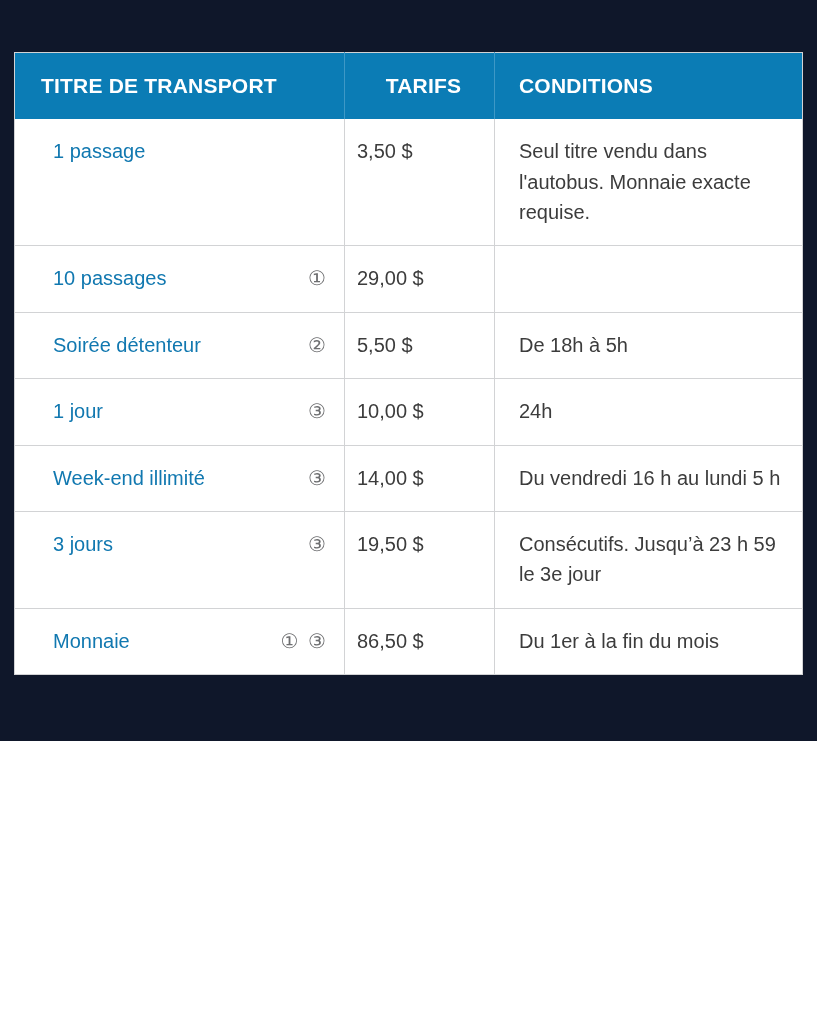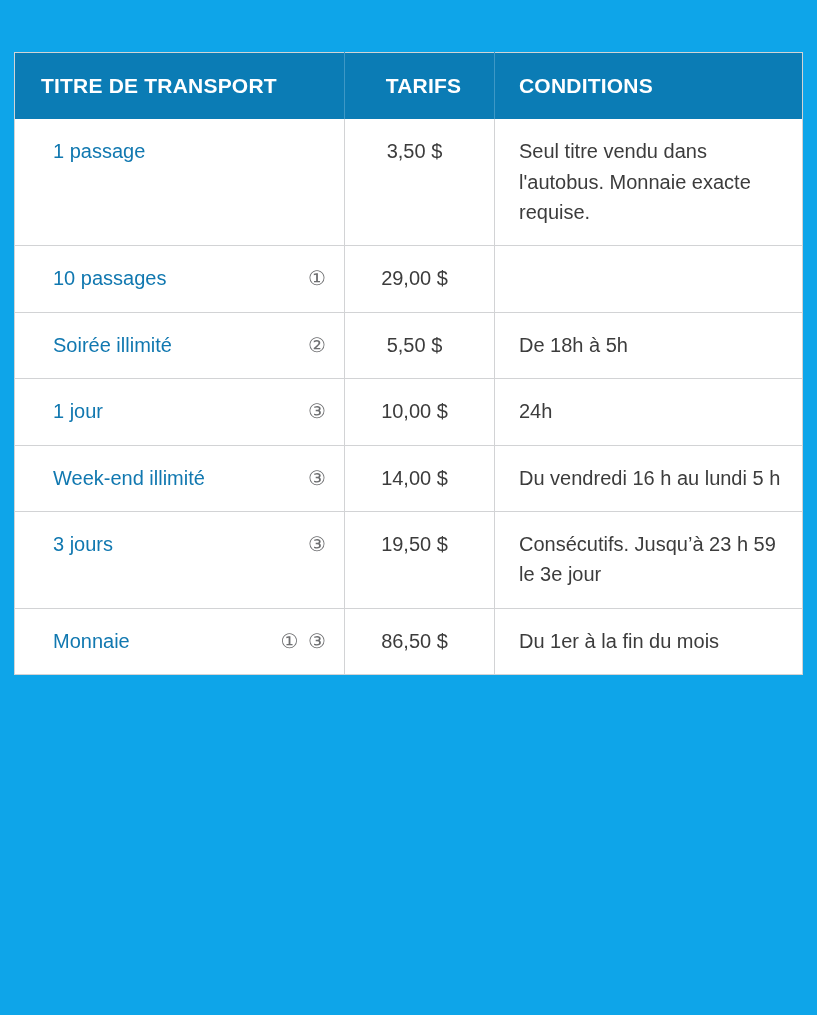--- a/index.html
+++ b/index.html
@@ -12,22 +12,22 @@
     overflow: hidden;
   }
   body {
     font-family: "Liberation Sans", sans-serif;
     -webkit-font-smoothing: antialiased;
   }
 
   .page {
     position: relative;
     width: 817px;
-    height: 1015px;
-    background: #0ea5e9;
+    height: 741px;
+    background: #0f172a;
   }
 
   .fare-table {
     position: absolute;
     left: 14px;
     top: 52px;
     width: 788px;
     border-collapse: collapse;
     table-layout: fixed;
     border: 1px solid #d2d3d5;
@@ -107,21 +107,21 @@
     text-align: right;
     color: #6d6e70;
     font-size: 20px;
     letter-spacing: 2px;
     white-space: nowrap;
     line-height: 1.52;
     margin-top: 2px;
   }
 
   .cell-tarif {
-    text-align: center;
+    text-align: left;
     padding-right: 22px !important;
     padding-left: 12px !important;
     white-space: nowrap;
     color: #3c3c3c;
   }
 
   .cell-cond {
     padding-left: 24px !important;
     padding-right: 20px !important;
     color: #3c3c3c;
@@ -161,21 +161,21 @@
               <a class="titre-link titre-text" href="#">10 passages</a>
               <span class="notes">①</span>
             </div>
           </td>
           <td class="cell-tarif">29,00 $</td>
           <td class="cell-cond"></td>
         </tr>
         <tr>
           <td class="cell-titre">
             <div class="titre-wrap">
-              <a class="titre-link titre-text" href="#">Soirée illimité</a>
+              <a class="titre-link titre-text" href="#">Soirée détenteur</a>
               <span class="notes">②</span>
             </div>
           </td>
           <td class="cell-tarif">5,50 $</td>
           <td class="cell-cond">De 18h à 5h</td>
         </tr>
         <tr>
           <td class="cell-titre">
             <div class="titre-wrap">
               <a class="titre-link titre-text" href="#">1 jour</a>

